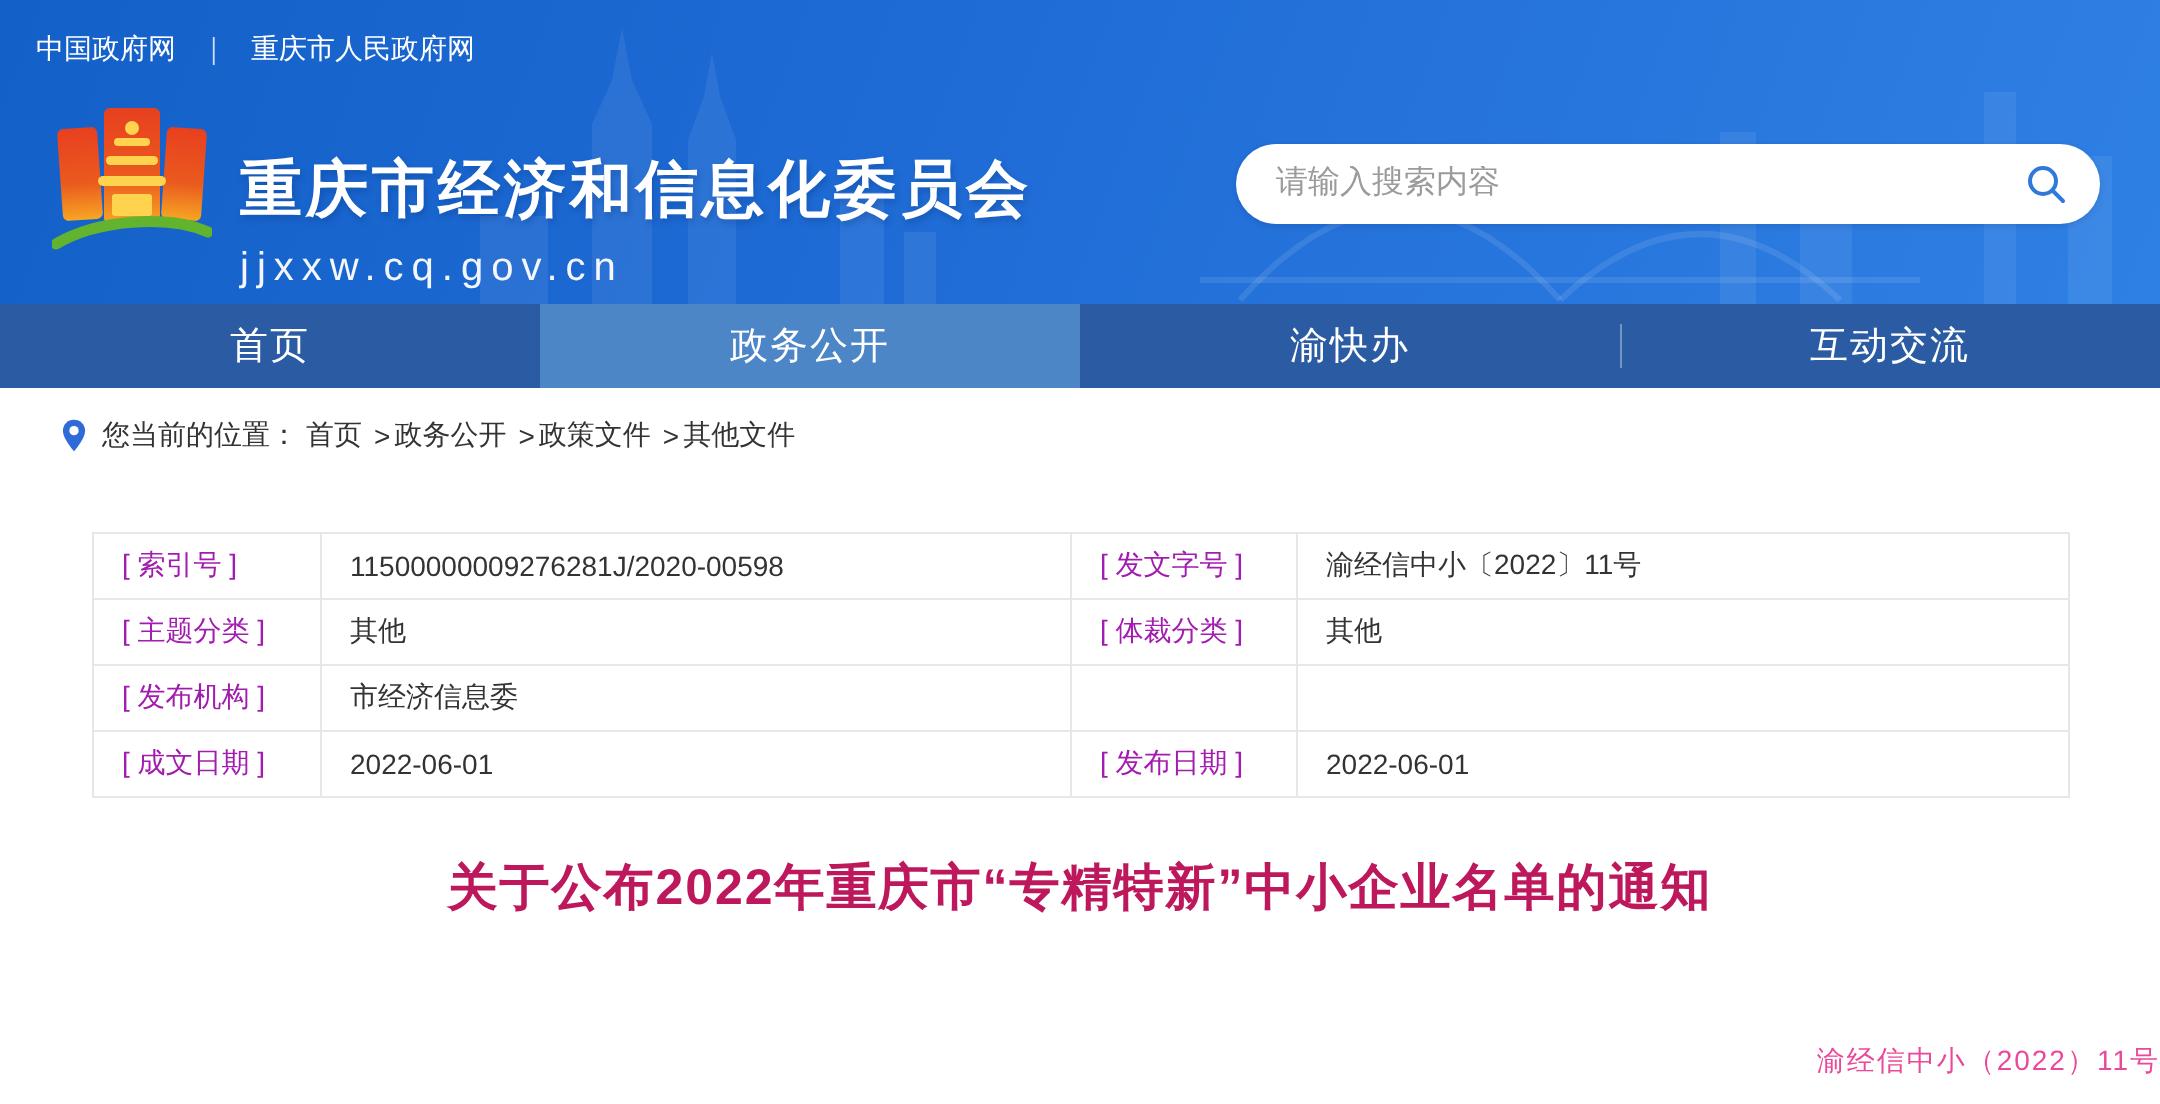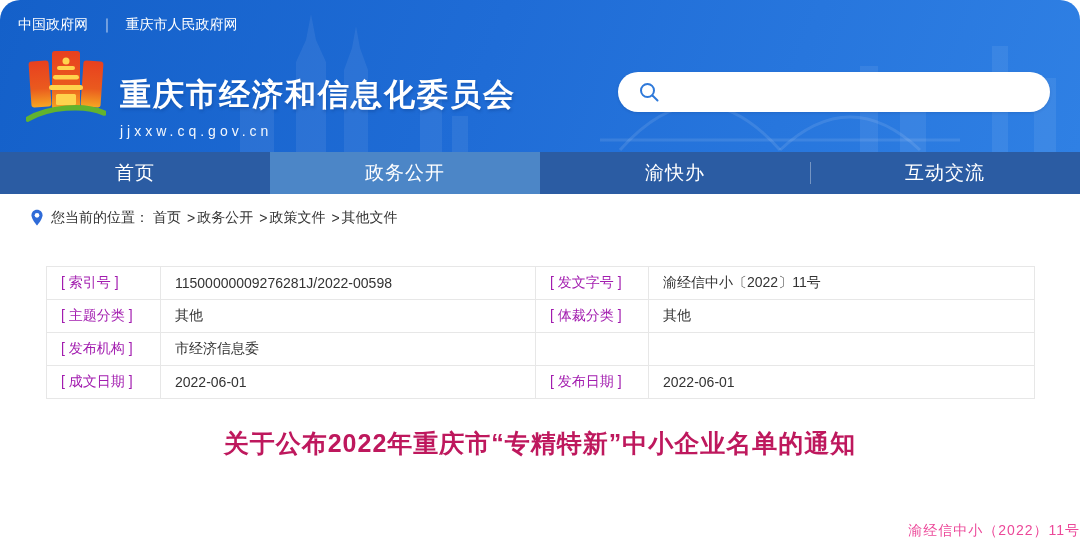--- a/index.html
+++ b/index.html
@@ -1,37 +1,37 @@
 <!DOCTYPE html>
 <html><head>
 <meta charset="utf-8">
 <style>
   * { margin:0; padding:0; box-sizing:border-box; }
   html,body { background:#fff; }
   .page {
     position:relative; width:1080px; height:552px; overflow:hidden;
-    background:#fff; font-family:"Liberation Sans","DejaVu Sans",sans-serif;border-radius:20px;
+    background:#fff; font-family:"Liberation Sans","DejaVu Sans",sans-serif;
   }
   
   .header {
     position:relative; height:152px; color:#fff;
     background:linear-gradient(110deg,#1460c9 0%,#1f6cd6 45%,#2f80e4 100%);
   }
   .skyline { position:absolute; inset:0; width:100%; height:100%; z-index:1; pointer-events:none; }
   .topbar {
     position:relative; z-index:2; display:flex; justify-content:space-between;
     padding:16px 30px 0 18px; font-size:14px;
   }
   .topbar a, .topbar span { color:#fff; text-decoration:none; }
   .tb-left span, .tb-right span { margin-right:8px; }
   .tb-sep { opacity:.8; }
   .brandrow { position:relative; z-index:2; display:flex; align-items:center; margin-top:8px; padding-left:26px; }
   .brandtext { margin-left:14px; }
   .site-title { font-size:31px; font-weight:bold; letter-spacing:2px; text-shadow:1px 2px 3px rgba(0,40,100,.25);margin-top:32px; }
-  .site-url { font-size:14px; letter-spacing:4px; margin-top:7px; opacity:.95; }
+  .site-url { font-size:20px; letter-spacing:4px; margin-top:7px; opacity:.95; }
   .search {
     position:absolute; z-index:3; right:30px; top:72px; width:432px; height:40px;
     background:#fff; border-radius:20px; display:flex; align-items:center; padding:0 16px 0 20px;
     box-shadow:0 1px 3px rgba(0,30,80,.15);
   }
   .search input {
     flex:1; border:none; outline:none; font-size:16px; color:#333; background:transparent;
     font-family:"Liberation Sans","DejaVu Sans",sans-serif;
   }
   .search input::placeholder { color:#9b9b9b; }
@@ -128,20 +128,21 @@
           <path d="M2,70 C22,58 58,55 78,64" fill="none" stroke="#62b32e" stroke-width="5.5" stroke-linecap="round"></path>
         </svg>
       </span>
       <div class="brandtext">
         <div class="site-title">重庆市经济和信息化委员会</div>
         <div class="site-url">jjxxw.cq.gov.cn</div>
       </div>
     </div>
 
     <div class="search">
+      <input type="text" placeholder="请输入搜索内容" style="">
       <span class="mag">
         <svg width="22" height="22" viewBox="0 0 22 22">
           <circle cx="9.5" cy="9.5" r="6.5" fill="none" stroke="#2e79da" stroke-width="2"></circle>
           <line x1="14.5" y1="14.5" x2="19.5" y2="19.5" stroke="#2e79da" stroke-width="2" stroke-linecap="round"></line>
         </svg>
       </span>
     </div>
   </div>
 
   <div class="nav">
@@ -171,21 +172,21 @@
   <table class="meta-table">
     <colgroup>
         <col style="width:114px">
         <col style="width:375px">
         <col style="width:113px">
         <col style="width:386px">
       </colgroup>
     <tbody>
       <tr>
         <td class="lbl">[ 索引号 ]</td>
-        <td>11500000009276281J/2022-00598</td>
+        <td>11500000009276281J/2020-00598</td>
         <td class="lbl">[ 发文字号 ]</td>
         <td>渝经信中小〔2022〕11号</td>
       </tr>
       <tr>
         <td class="lbl">[ 主题分类 ]</td>
         <td>其他</td>
         <td class="lbl">[ 体裁分类 ]</td>
         <td>其他</td>
       </tr>
       <tr>

